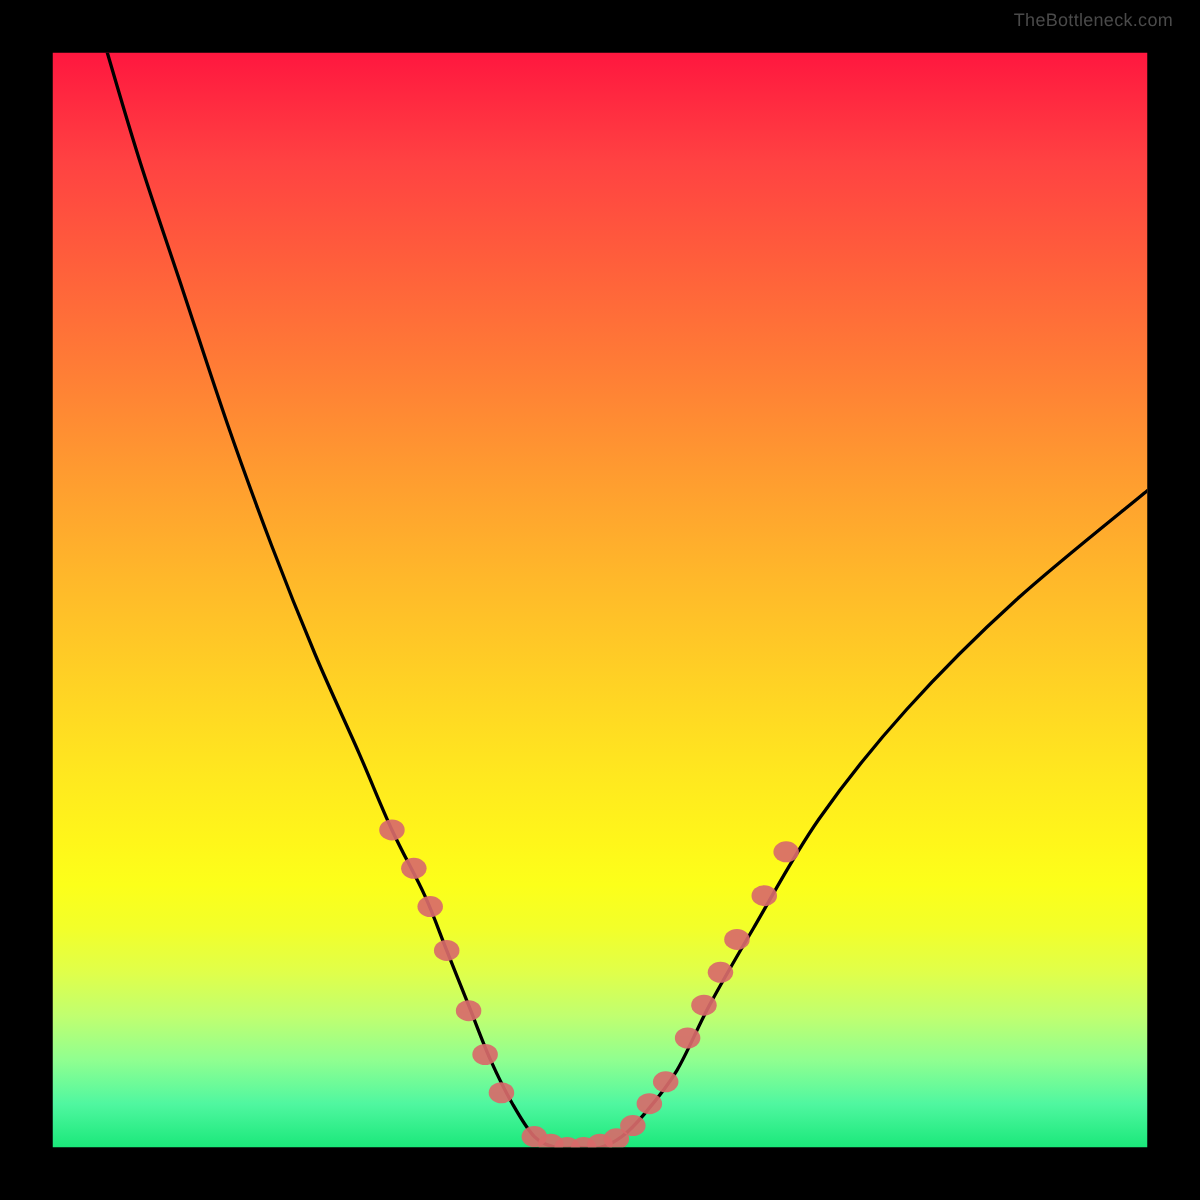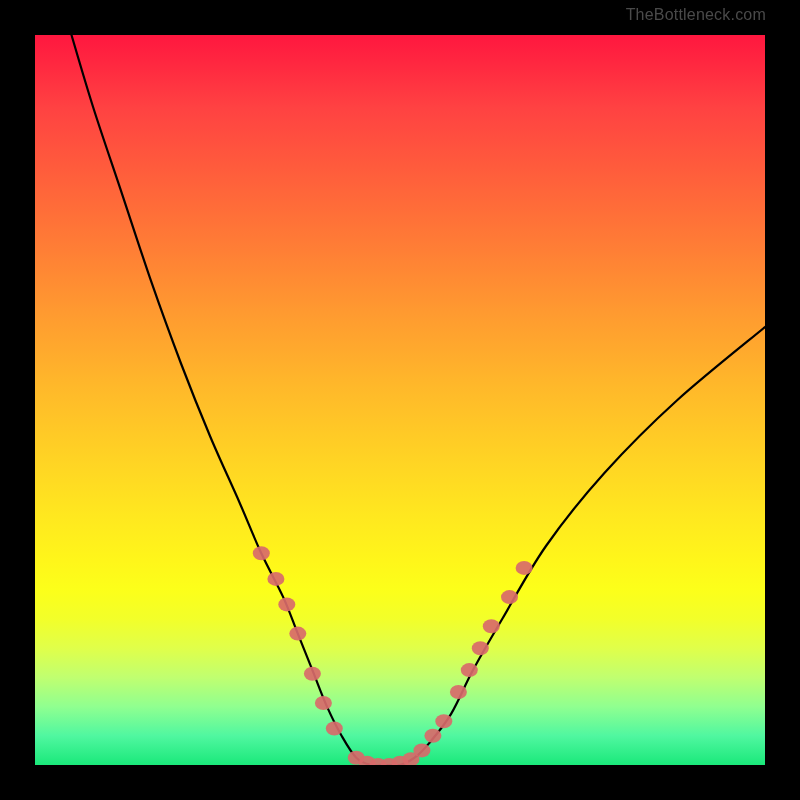--- a/index.html
+++ b/index.html
@@ -49,23 +49,23 @@
       #e0ff4a 84%,
       #c0ff70 88%,
       #90ff90 92%,
       #50f7a0 96%,
       #1ae87a 100%
     );
   }
   .watermark {
     position: absolute;
     top: 6px;
-    right: 34px;
+    right: 18px;
     color: #4a4a4a;
-    font-size: 16px;
+    font-size: 12px;
     font-weight: 500;
     letter-spacing: 0.2px;
     z-index: 10;
   }
   svg.curve {
     position: absolute;
     top: 0;
     left: 0;
     width: 100%;
     height: 100%;

